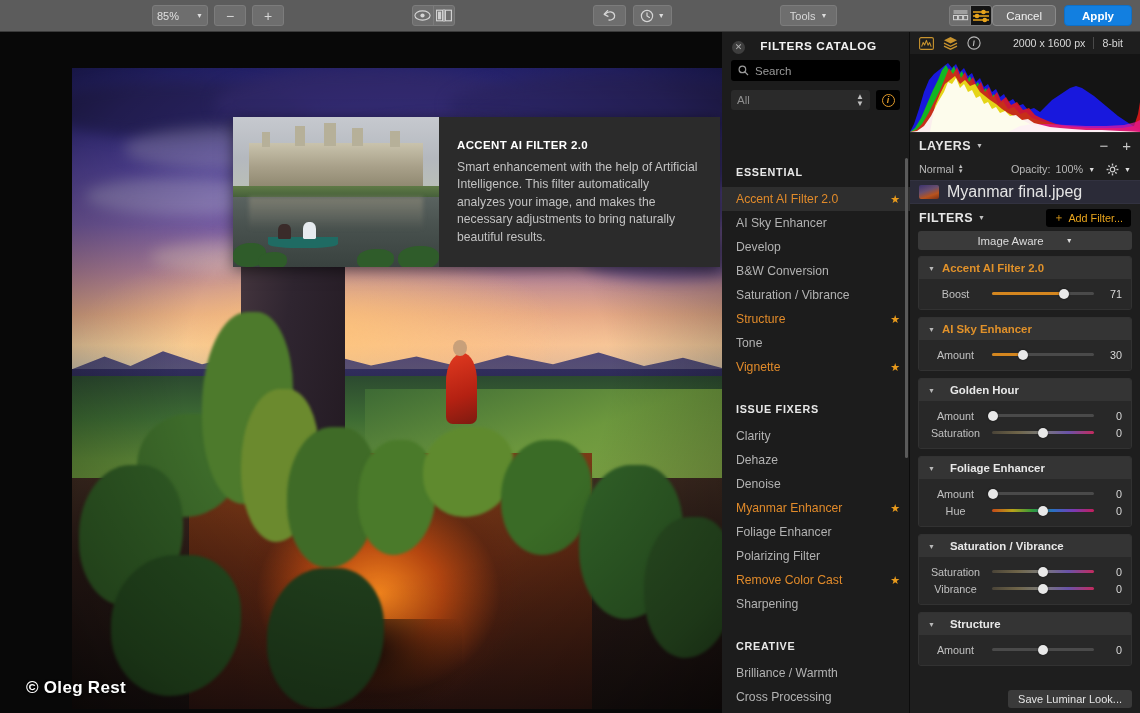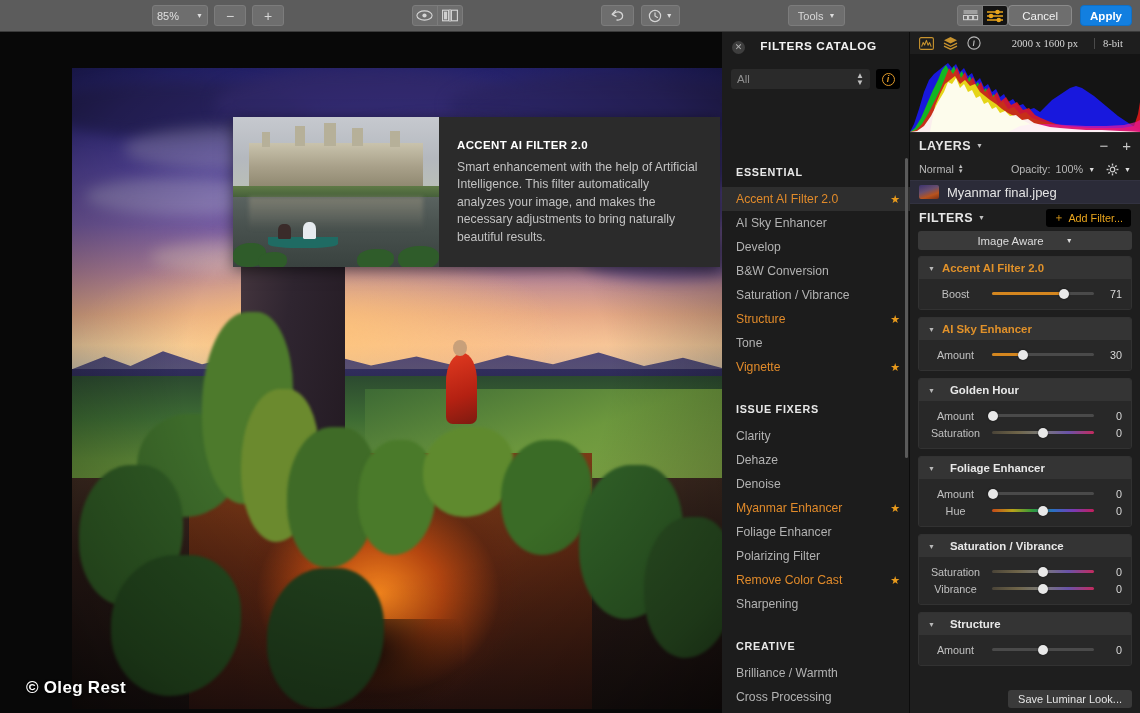--- a/index.html
+++ b/index.html
@@ -44,21 +44,21 @@
   }
   .seg > div:last-child { border-right: none; }
   .tb-right-seg > div { width: 31px; }
   .tb-right-seg .active { background: #141414; }
   .btn-cancel {
     height: 21px; padding: 0 13px; background: #6e6e6e; border: 1px solid #8a8a8a;
     border-radius: 4px; color: #f0f0f0; font-size: 11.5px;
     display: flex; align-items: center; cursor: pointer;
   }
   .btn-apply {
-    height: 21px; padding: 0 9px; background: #127fe0; border: 1px solid #1070c6;
+    height: 21px; padding: 0 17px; background: #127fe0; border: 1px solid #1070c6;
     border-radius: 4px; color: #fff; font-size: 11.5px; font-weight: bold;
     display: flex; align-items: center; cursor: pointer;
   }
 
   
   .canvas {
     position: absolute; left: 0; top: 32px; width: 722px; height: 681px;
     background: #080808; overflow: hidden;
   }
   .photo {
@@ -236,21 +236,21 @@
   }
 
   
   .right {
     position: absolute; left: 910px; top: 32px; width: 230px; height: 681px;
     background: #1e1e1e;
   }
   .hist-head {
     height: 22px; display: flex; align-items: center; gap: 9px; padding: 0 9px;
   }
-  .hist-meta { margin-left: auto; display: flex; align-items: center; gap: 8px; font-family: Liberation Serif, serif; }
+  .hist-meta { margin-left: auto; display: flex; align-items: center; gap: 0; }
   .hist-meta .m { color: #d8d8d8; font-size: 10.6px; padding: 0 8px; }
   .hist-meta .m.bd { border-left: 1px solid #4a4a4a; }
   .histogram {
     position: relative; height: 78px; margin: 0 0 0 0; background: #141414; overflow: hidden;
   }
   .hg-layer { position: absolute; left: 0; bottom: 0; width: 100%; height: 100%; }
 
   .layers-head {
     height: 26px; display: flex; align-items: center; padding: 0 9px;
     border-top: 1px solid #2c2c2c;
@@ -264,21 +264,21 @@
   }
   .blendrow .op { margin-left: auto; display: flex; align-items: center; gap: 5px; }
   .layerrow {
     height: 24px; display: flex; align-items: center; gap: 8px; padding: 0 9px;
     background: #2b2b38; border-top: 1px solid #323240; border-bottom: 1px solid #323240;
   }
   .lthumb {
     width: 20px; height: 14px; border-radius: 2px; overflow: hidden;
     background: linear-gradient(160deg,#3b3370 0%, #6a4f6e 40%, #b8531d 70%, #7a2f15 100%);
   }
-  .layerrow .nm { color: #e4e4e4; font-size: 13px; }
+  .layerrow .nm { color: #e4e4e4; font-size: 16px; }
 
   .filters-head {
     height: 27px; display: flex; align-items: center; padding: 0 9px;
   }
   .filters-head .t { color: #e6e6e6; font-size: 12.5px; font-weight: bold; letter-spacing: .4px; }
   .addfilter {
     margin-left: auto; height: 18px; background: #000; border-radius: 3px;
     color: #e8a41c; font-size: 10.8px; padding: 0 8px;
     display: flex; align-items: center; gap: 4px; cursor: pointer;
   }
@@ -477,20 +477,29 @@
         <div class="tipbody">Smart enhancement with the help of Artificial Intelligence. This filter automatically analyzes your image, and makes the necessary adjustments to bring naturally beautiful results.</div>
       </div>
     </div>
   </div>
 
   <div class="catalog">
     <div class="cat-head">
       <div class="cat-close">✕</div>
       <div class="cat-title">FILTERS CATALOG</div>
     </div>
+    <div class="searchwrap">
+      <div class="searchbox">
+        <svg width="11" height="11" viewBox="0 0 11 11">
+          <circle cx="4.4" cy="4.4" r="3.3" fill="none" stroke="#9a9a9a" stroke-width="1.2"></circle>
+          <line x1="6.9" y1="6.9" x2="10" y2="10" stroke="#9a9a9a" stroke-width="1.2"></line>
+        </svg>
+        <span class="ph">Search</span>
+      </div>
+    </div>
     <div class="filterrow">
       <div class="allsel">
         <span class="sp">All</span>
         <span class="stepper">▲<br>▼</span>
       </div>
       <div class="infobtn">
         <span class="ring">i</span>
       </div>
     </div>
 

